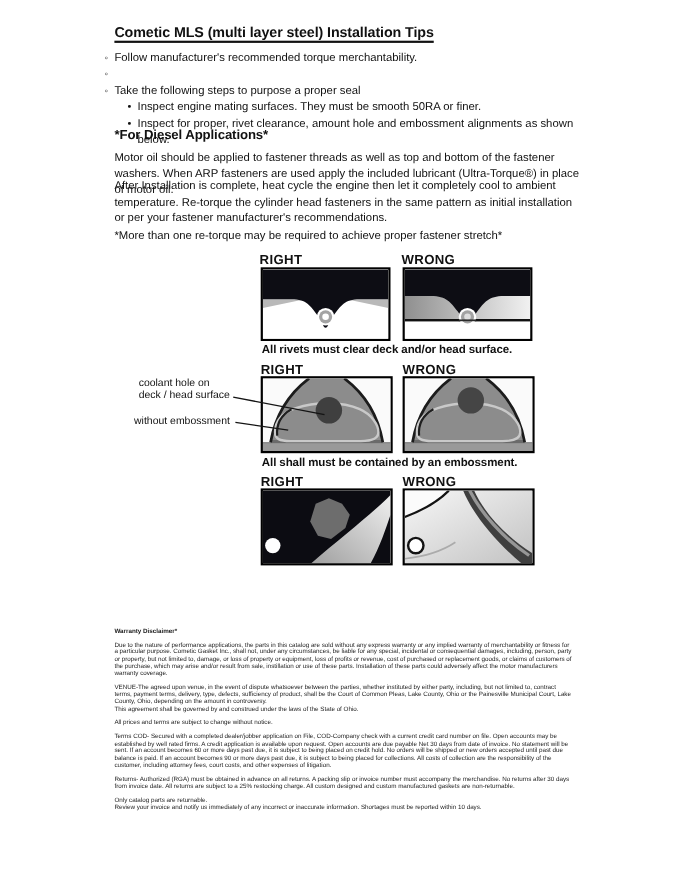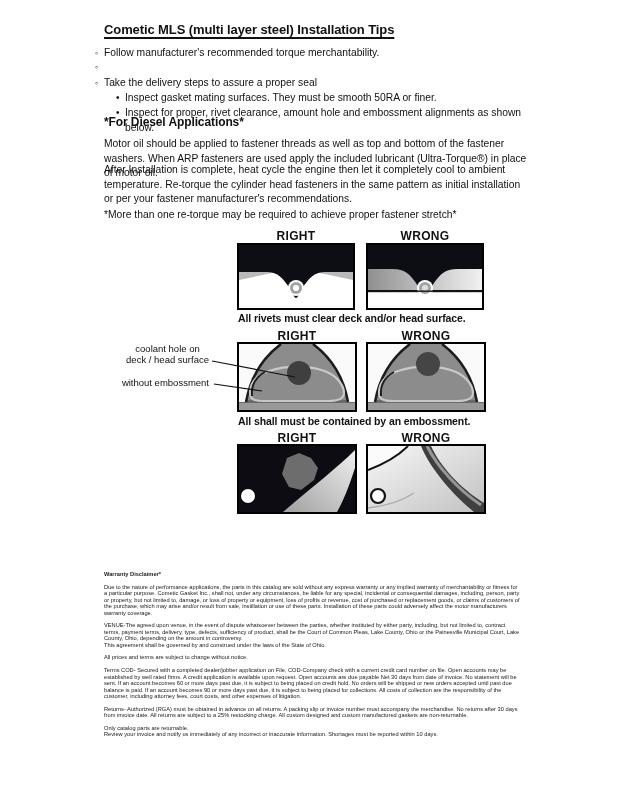--- a/index.html
+++ b/index.html
@@ -20,26 +20,26 @@
   .tip-row.lvl2 { margin-left:21px; }
   .marker { width:9px; flex:0 0 9px; font-size:9px; }
   .marker.dot { font-size:10px; }
 
   .diesel-heading { left:104px; top:115px; font-size:12px; font-weight:700; letter-spacing:-0.1px; }
   .para { left:104px; width:424px; font-size:10.3px; line-height:14.6px; }
   .p1 { top:137px; }
   .p2 { top:163px; }
   .note { top:208px; }
 
-  .dlabel { width:120px; text-align:center; font-size:12px; font-weight:600; letter-spacing:0.3px; }
+  .dlabel { width:120px; text-align:left; font-size:12px; font-weight:600; letter-spacing:0.3px; }
   .dbox { border:2px solid #000; background:#fff; line-height:0; }
   .dbox svg { display:block; }
   .caption { font-size:10.5px; font-weight:700; letter-spacing:-0.1px; white-space:pre-line; line-height:13px; }
 
-  .leader-label { right:409px; text-align:center; font-size:9.5px; line-height:11px; white-space:pre-line; }
+  .leader-label { right:409px; text-align:left; font-size:9.5px; line-height:11px; white-space:pre-line; }
   .leader-lines { pointer-events:none; z-index:5; }
 
   .disclaimer { left:104px; top:571px; width:417px; font-size:5.7px; line-height:6.55px; color:#1a1a1a; }
   .disclaimer .head { font-weight:700; margin:0 0 6px 0; }
   .disclaimer p { margin:0 0 6px 0; white-space:pre-line; }
 
   .footer-code { left:376px; top:754px; font-size:15px; letter-spacing:0.3px; color:#4d7c0f; }
 </style>
 </head>
 <body>
@@ -51,25 +51,25 @@
   <div class="abs tips">
     <div class="tip-row">
       <span class="marker">◦</span>
       <span>Follow manufacturer's recommended torque merchantability.</span>
     </div>
     <div class="tip-row">
       <span class="marker">◦</span>
     </div>
     <div class="tip-row">
       <span class="marker">◦</span>
-      <span>Take the delivery steps to assure a proper seal</span>
+      <span>Take the following steps to purpose a proper seal</span>
     </div>
     <div class="tip-row lvl2">
       <span class="marker dot">•</span>
-      <span>Inspect gasket mating surfaces. They must be smooth 50RA or finer.</span>
+      <span>Inspect engine mating surfaces. They must be smooth 50RA or finer.</span>
     </div>
     <div class="tip-row lvl2">
       <span class="marker dot">•</span>
       <span>Inspect for proper, rivet clearance, amount hole and embossment alignments as shown below.</span>
     </div>
   </div>
 
   <div class="abs diesel-heading">*For Diesel Applications*</div>
   <div class="abs para p1">Motor oil should be applied to fastener threads as well as top and bottom of the fastener washers. When ARP fasteners are used apply the included lubricant (Ultra-Torque®) in place of motor oil.</div>
   <div class="abs para p2">After Installation is complete, heat cycle the engine then let it completely cool to ambient temperature. Re-torque the cylinder head fasteners in the same pattern as initial installation or per your fastener manufacturer's recommendations.</div>

